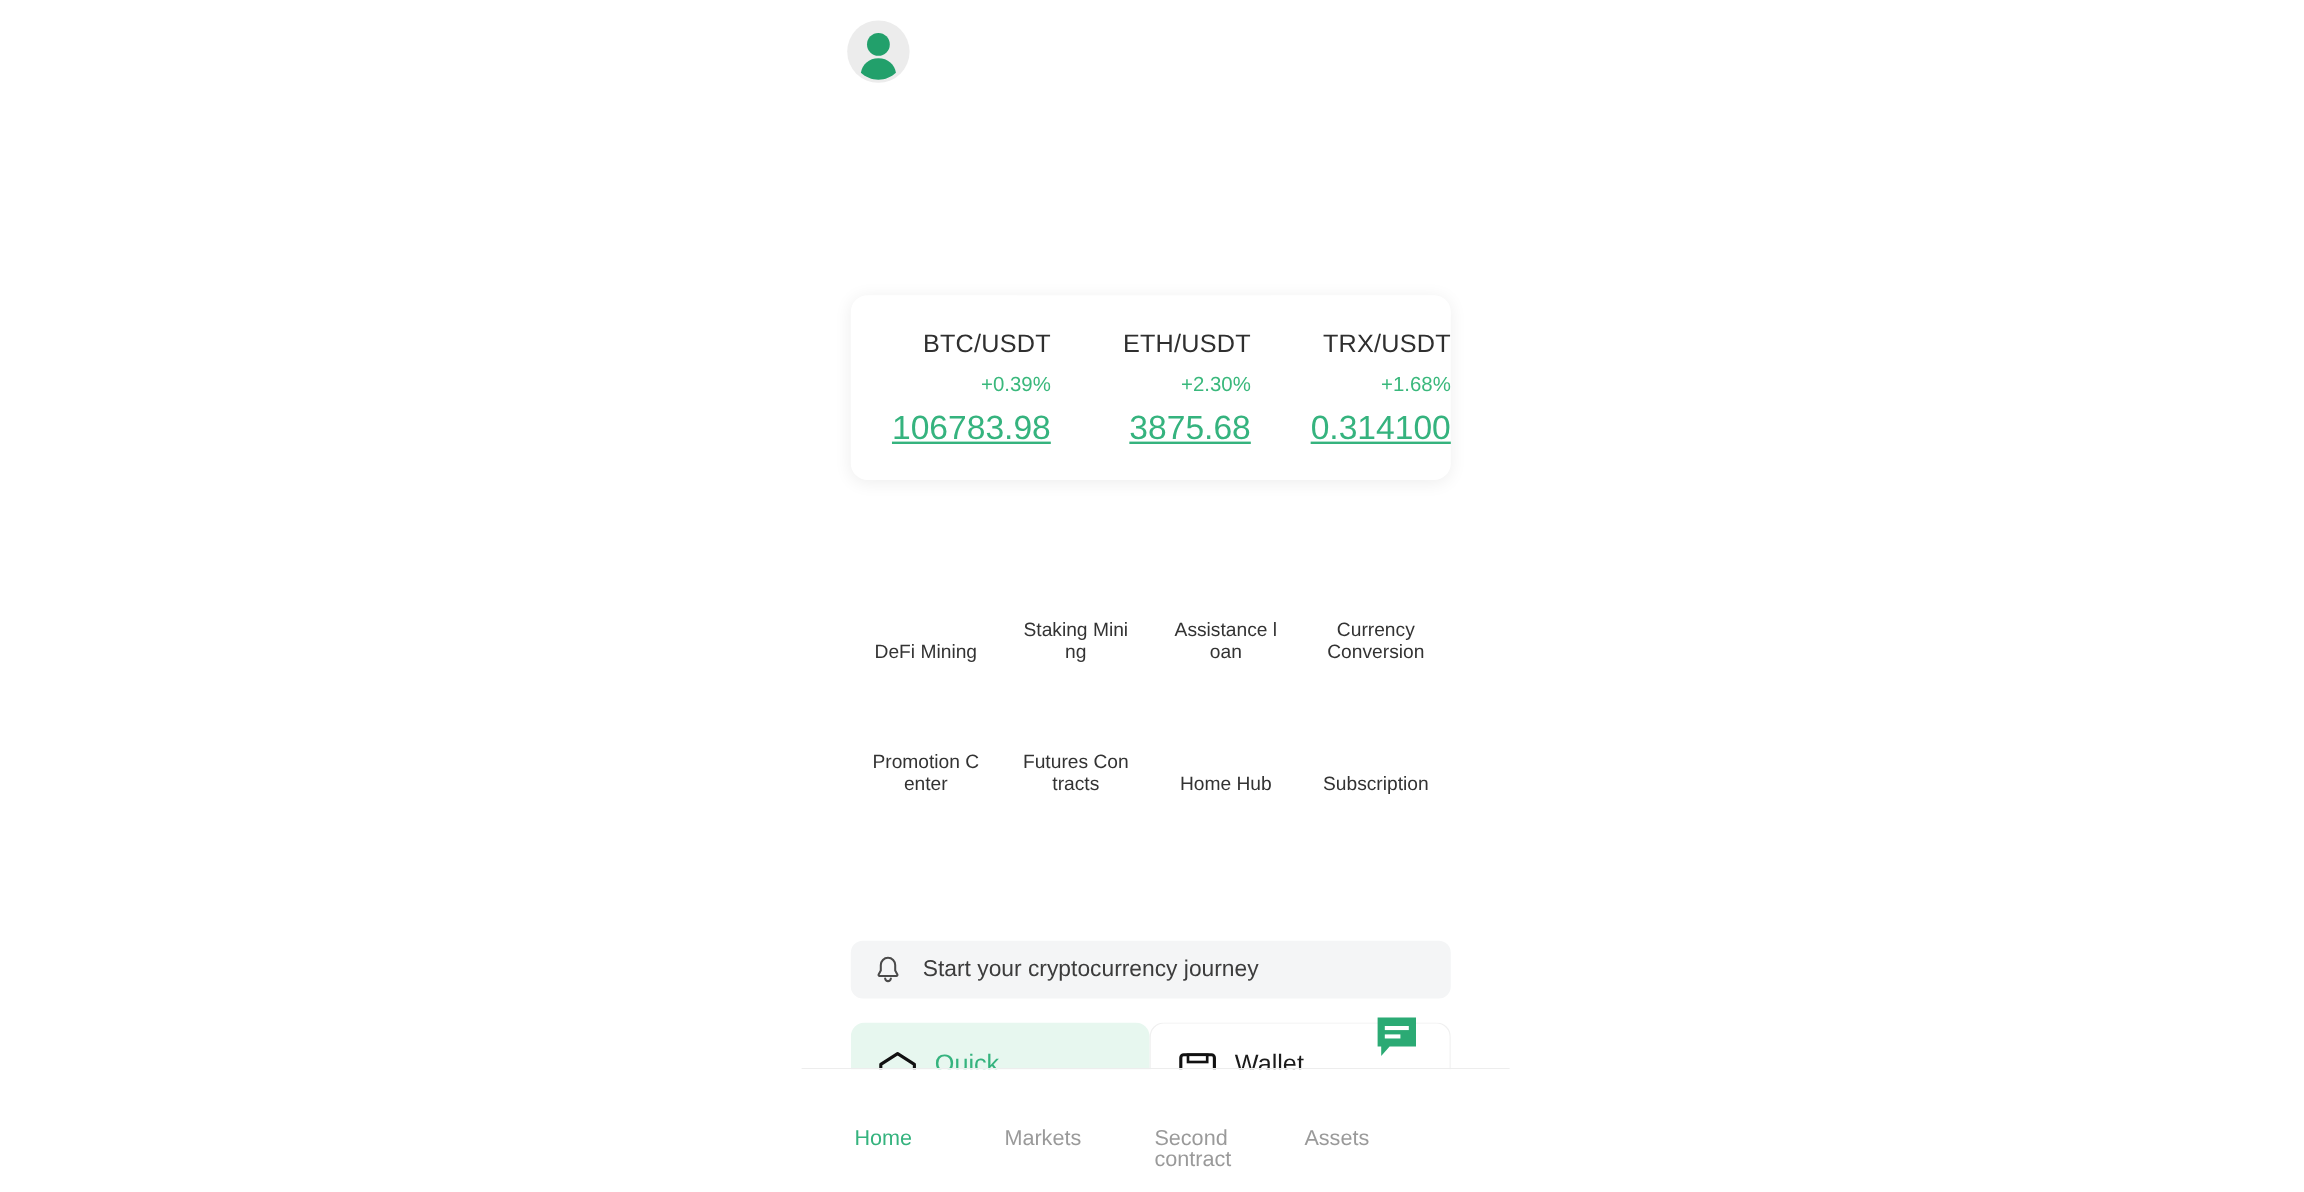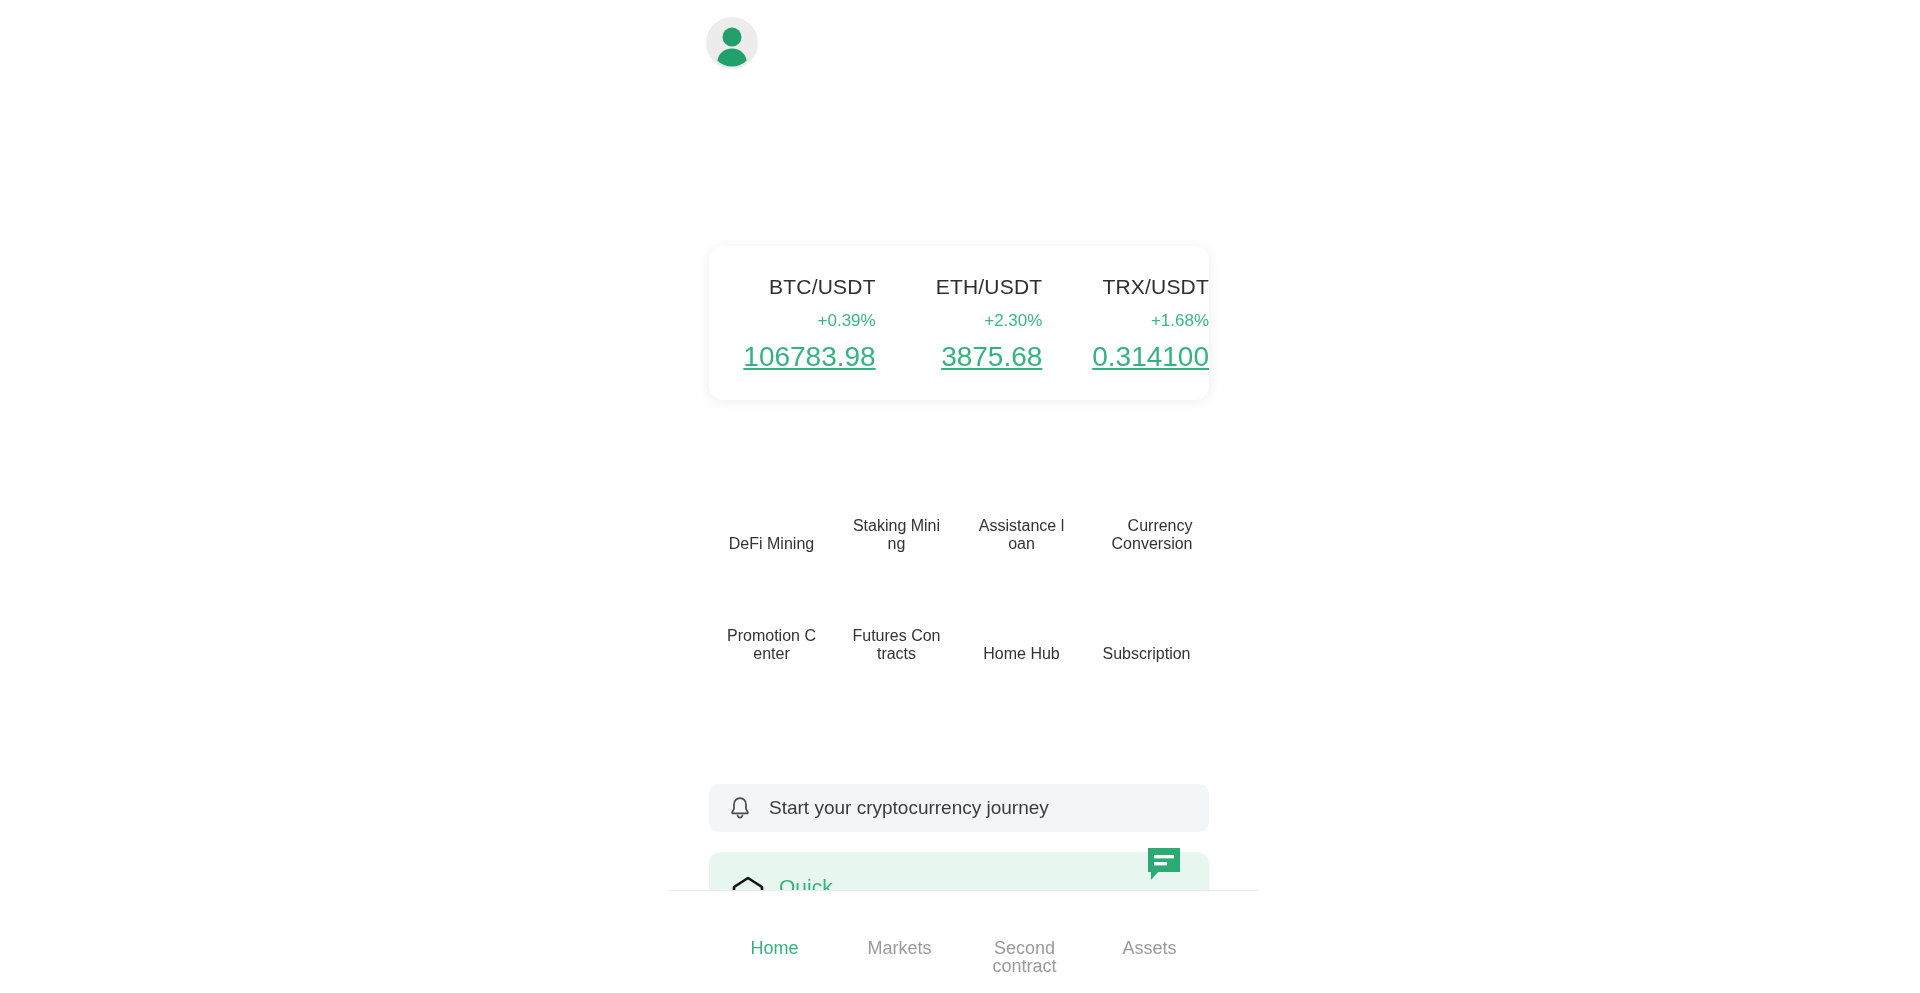--- a/index.html
+++ b/index.html
@@ -102,21 +102,20 @@
     width:92px;
     display:-webkit-box;
     -webkit-line-clamp:2;
     -webkit-box-orient:vertical;
     overflow:hidden;
     text-overflow:ellipsis;
     word-break:break-all;
   }
   .menu-label.nowrap-ellipsis {
     word-break:normal;
-    text-align:right;
   }
 
   
   .notice-bar {
     position:absolute;
     left:-3px; top:784px;
     width:500px; height:48px;
     background:#f4f5f6;
     border-radius:10px;
     display:flex;
@@ -178,21 +177,21 @@
   .bottom-nav {
     position:absolute;
     left:712px; top:891px;
     width:500px; height:102px;
     display:flex;
     align-items:flex-start;
     padding-top:48px;
   }
   .nav-item {
     flex:1;
-    text-align:center;
+    text-align:left;
     font-size:18px;
     color:#9a9a9a;
     line-height:1;
   }
   .nav-item.active { color:#35b37e; }
 </style>
 </head>
 <body>
 
 <div id="app">
@@ -269,20 +268,27 @@
     </div>
 
     <div class="promo-row">
       <div class="promo-card green">
         <svg class="promo-icon" viewBox="0 0 34 26">
           <path d="M3 23V13L17 4l14 9v10" fill="none" stroke="#111111" stroke-width="2.6" stroke-linejoin="round"></path>
           <path d="M13 19h8" stroke="#111111" stroke-width="2.4" stroke-linecap="round"></path>
         </svg>
         <span class="promo-label">Quick</span>
       </div>
+      <div class="promo-card white">
+        <svg class="promo-icon" viewBox="0 0 34 26">
+          <rect x="3" y="5" width="28" height="17" rx="2.5" fill="none" stroke="#111111" stroke-width="2.6"></rect>
+          <rect x="9" y="5" width="16" height="6" fill="#ffffff" stroke="#111111" stroke-width="2.2"></rect>
+        </svg>
+        <span class="promo-label">Wallet</span>
+      </div>
     </div>
   </div>
 
   <div class="chat-fab">
     <svg viewBox="0 0 36 36">
       <path d="M2 2h32v24H12l-7 8v-8H2z" fill="#2baa74"></path>
       <rect x="8" y="9" width="20" height="3.4" fill="#ffffff"></rect>
       <rect x="8" y="16" width="13" height="3.4" fill="#ffffff"></rect>
     </svg>
   </div>

